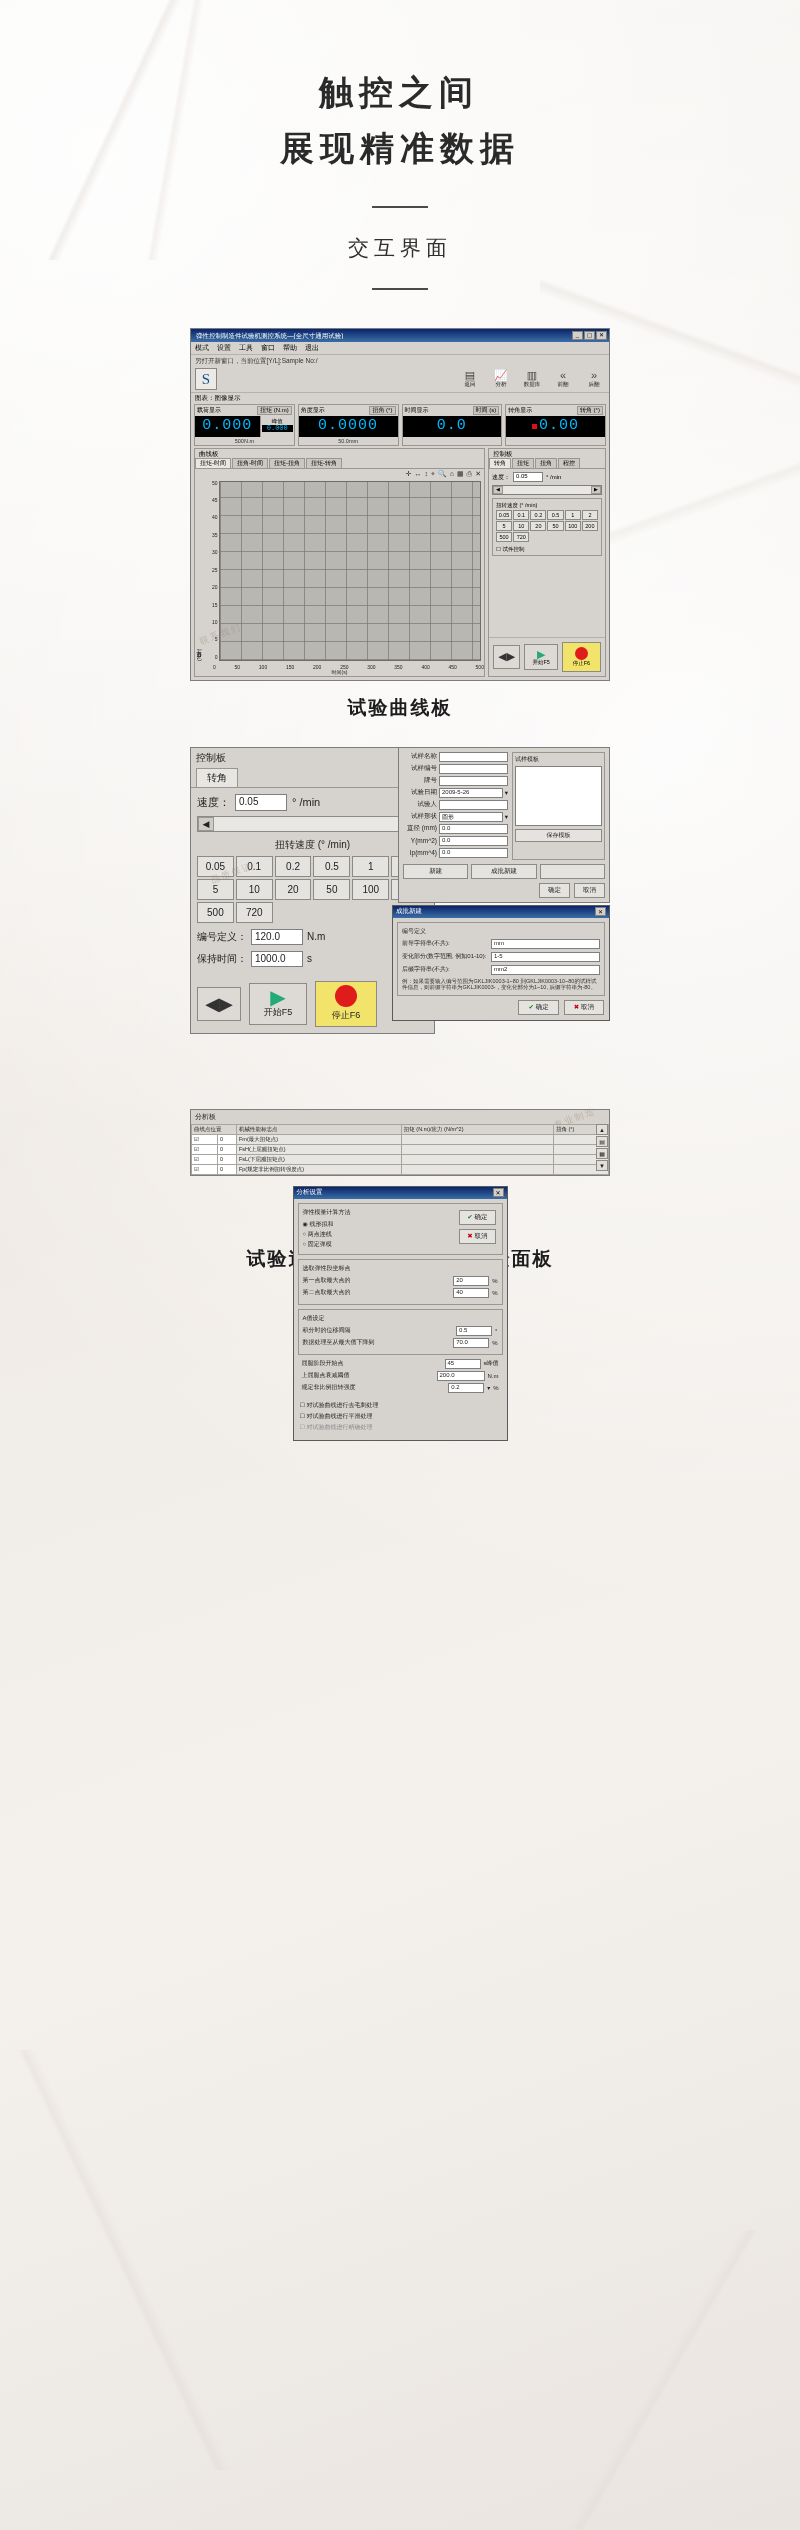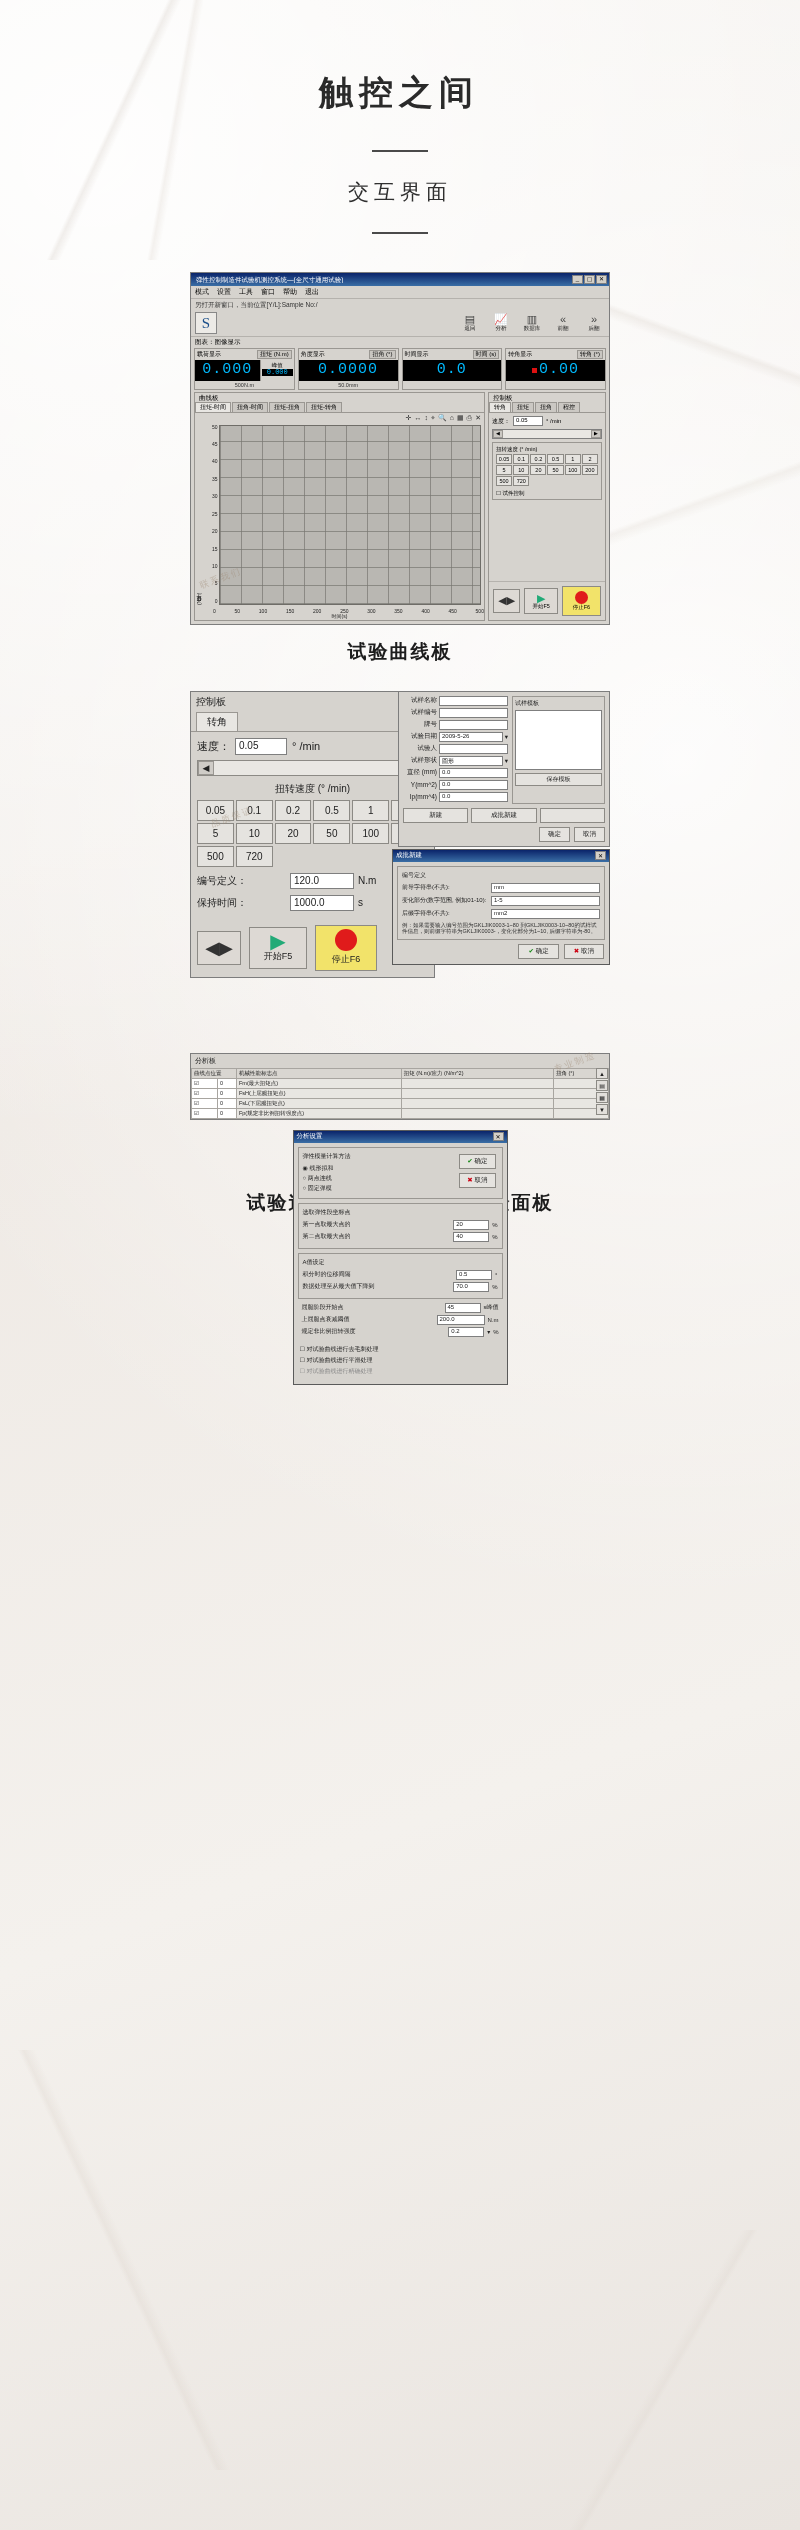--- a/index.html
+++ b/index.html
@@ -198,21 +198,21 @@
   }
   .ctrl-big .inner { border-top:1px solid #9a9792; padding:6px; }
   .speed-row { display:flex; align-items:center; gap:5px; font-size:11px; margin-bottom:5px;}
   .speed-inp { background:#fff; border:1px solid #7f7f7f; width:52px; height:17px; font-size:10px; padding:1px 3px;}
   .big-slider { height:16px; border:1px solid #8c8a85; background:#e9e7e3; display:flex; justify-content:space-between; margin-bottom:6px;}
   .big-slider span { width:16px; background:#cfccc7; border:1px solid #9a9792; text-align:center; font-size:9px; line-height:13px;}
   .grid-title { text-align:center; font-size:10px; margin:2px 0 4px 0;}
   .grid6 { display:grid; grid-template-columns:repeat(6,1fr); gap:2px; }
   .gbtn { background:#e5e3df; border:1px solid #8c8a85; text-align:center; font-size:10px; padding:4px 0;}
   .set-row { display:flex; align-items:center; gap:4px; font-size:10px; margin-top:6px;}
-  .set-inp { background:#fff;border:1px solid #7f7f7f;width:64px;height:16px;font-size:10px;padding:1px 3px;margin-left:39px;}
+  .set-inp { background:#fff;border:1px solid #7f7f7f;width:52px;height:16px;font-size:10px;padding:1px 3px;}
   .run-row2 { display:flex; align-items:center; gap:8px; padding:8px 6px 6px 6px;}
   .arrows2 { width:44px;height:34px;border:1px solid #8c8a85;background:#ddd9d4;
              display:flex;align-items:center;justify-content:center;font-size:18px;color:#333;}
   .start2 { width:58px;height:42px;border:1px solid #8c8a85;background:#ddd9d4;
             display:flex;flex-direction:column;align-items:center;justify-content:center;font-size:9px;}
   .start2 .tri { color:#2a7; font-size:20px; line-height:18px;}
   .stop2 { width:62px;height:46px;border:1px solid #8c8a85;background:#f2e36a;
            display:flex;flex-direction:column;align-items:center;justify-content:center;font-size:9px; gap:2px;}
   .stop2 .circ { width:22px;height:22px;border-radius:50%;background:#e01b1b;}
 
@@ -293,20 +293,21 @@
 <body>
 
 <div class="page">
   <div class="marble-vein v1"></div>
   <div class="marble-vein v2"></div>
   <div class="marble-vein v3"></div>
   <div class="marble-vein v4"></div>
 
   <div class="hero">
     <h1>触控之间</h1>
+    <h2>展现精准数据</h2>
     <div class="rule"></div>
     <div class="sub">交互界面</div>
     <div class="rule2"></div>
   </div>
 
   <div class="shot-wrap" style="margin-top:38px;">
     <div class="win">
       <div class="titlebar">
         <span class="tb-title">弹性控制制造件试验机测控系统—(全尺寸通用试验)</span>
         <span class="tb-btns">

